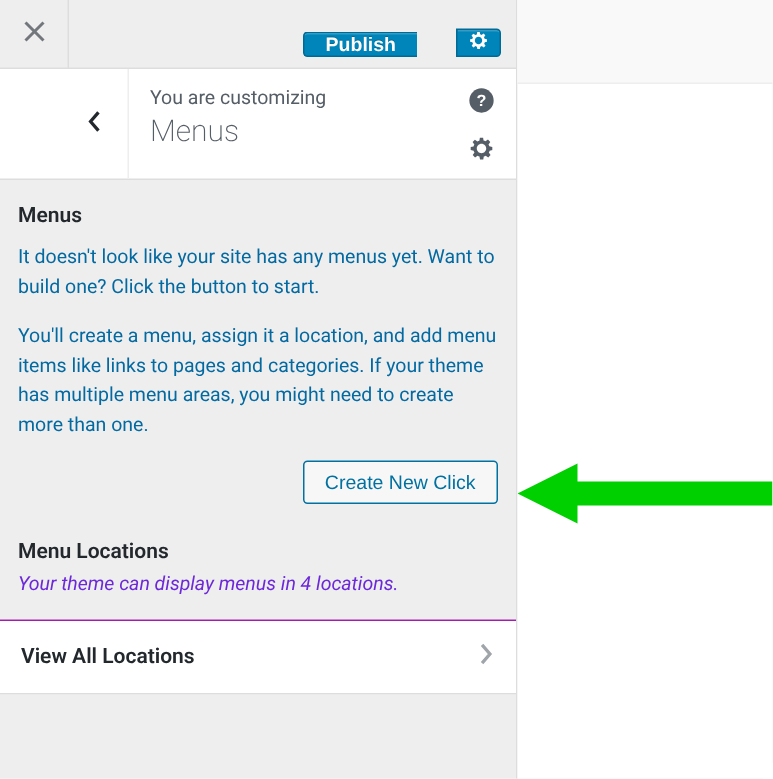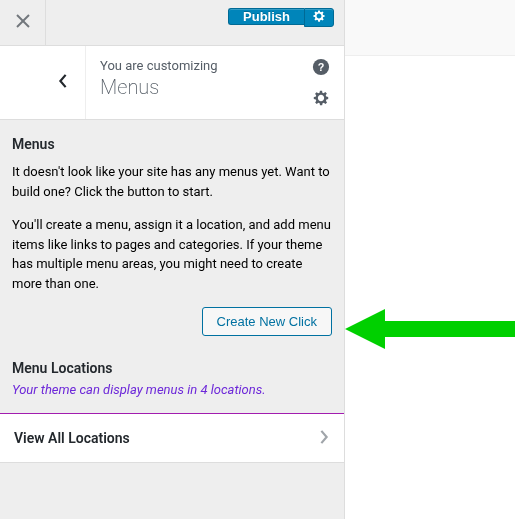--- a/index.html
+++ b/index.html
@@ -34,22 +34,23 @@
     height: 46px;
     border-right: 1px solid #ddd;
     display: flex;
     align-items: center;
     justify-content: center;
     cursor: pointer;
   }
   .flex-spacer { flex: 1; }
   .publish-group {
     display: flex;
-    align-items: flex-start;
+    align-items: flex-end;
     height: 30px;
+    gap: 26px;
   }
   .publish-btn {
     background: #0085ba;
     color: #fff;
     border: 1px solid #006a95;
     border-right: none;
     border-radius: 3px 0 0 3px;
     font-size: 13px;
     font-weight: 600;
     padding: 0 14px;
@@ -115,21 +116,21 @@
   }
   .body-heading {
     font-size: 14px;
     font-weight: 600;
     color: #23282d;
     margin-bottom: 10px;
   }
   .body-p {
     font-size: 13px;
     line-height: 1.5;
-    color: #000000;
+    color: #0369a1;
     margin-bottom: 14px;
   }
   .create-row {
     display: flex;
     justify-content: flex-end;
   }
   .create-btn {
     background: #f7f7f7;
     border: 1px solid #0071a1;
     color: #0071a1;

